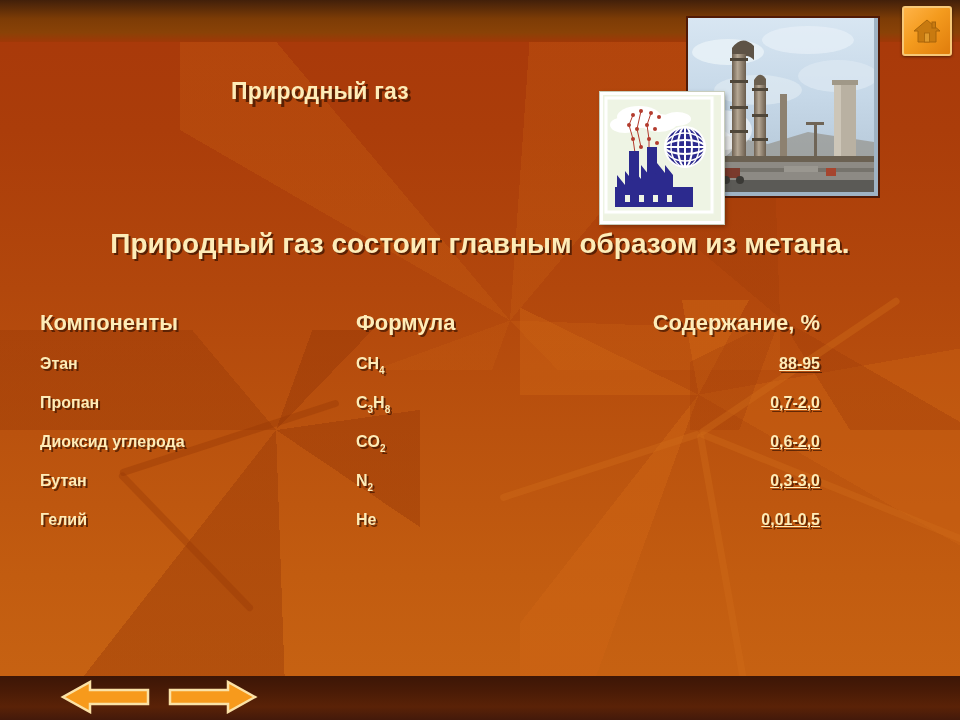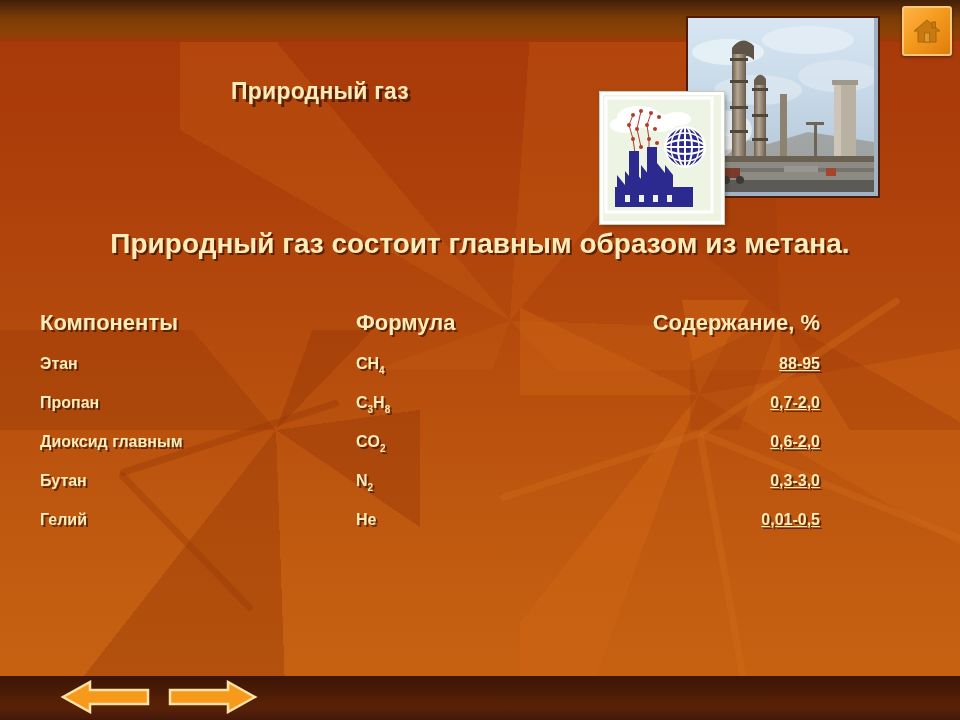--- a/index.html
+++ b/index.html
@@ -360,21 +360,21 @@
         <td class="col-name">Этан</td>
         <td class="col-form formula"><span>CH</span><sub>4</sub></td>
         <td class="col-cont">88-95</td>
       </tr>
       <tr>
         <td class="col-name">Пропан</td>
         <td class="col-form formula"><span>C</span><sub>3</sub><span>H</span><sub>8</sub></td>
         <td class="col-cont">0,7-2,0</td>
       </tr>
       <tr>
-        <td class="col-name">Диоксид главным</td>
+        <td class="col-name">Диоксид углерода</td>
         <td class="col-form formula"><span>CO</span><sub>2</sub></td>
         <td class="col-cont">0,6-2,0</td>
       </tr>
       <tr>
         <td class="col-name">Бутан</td>
         <td class="col-form formula"><span>N</span><sub>2</sub></td>
         <td class="col-cont">0,3-3,0</td>
       </tr>
       <tr>
         <td class="col-name">Гелий</td>

